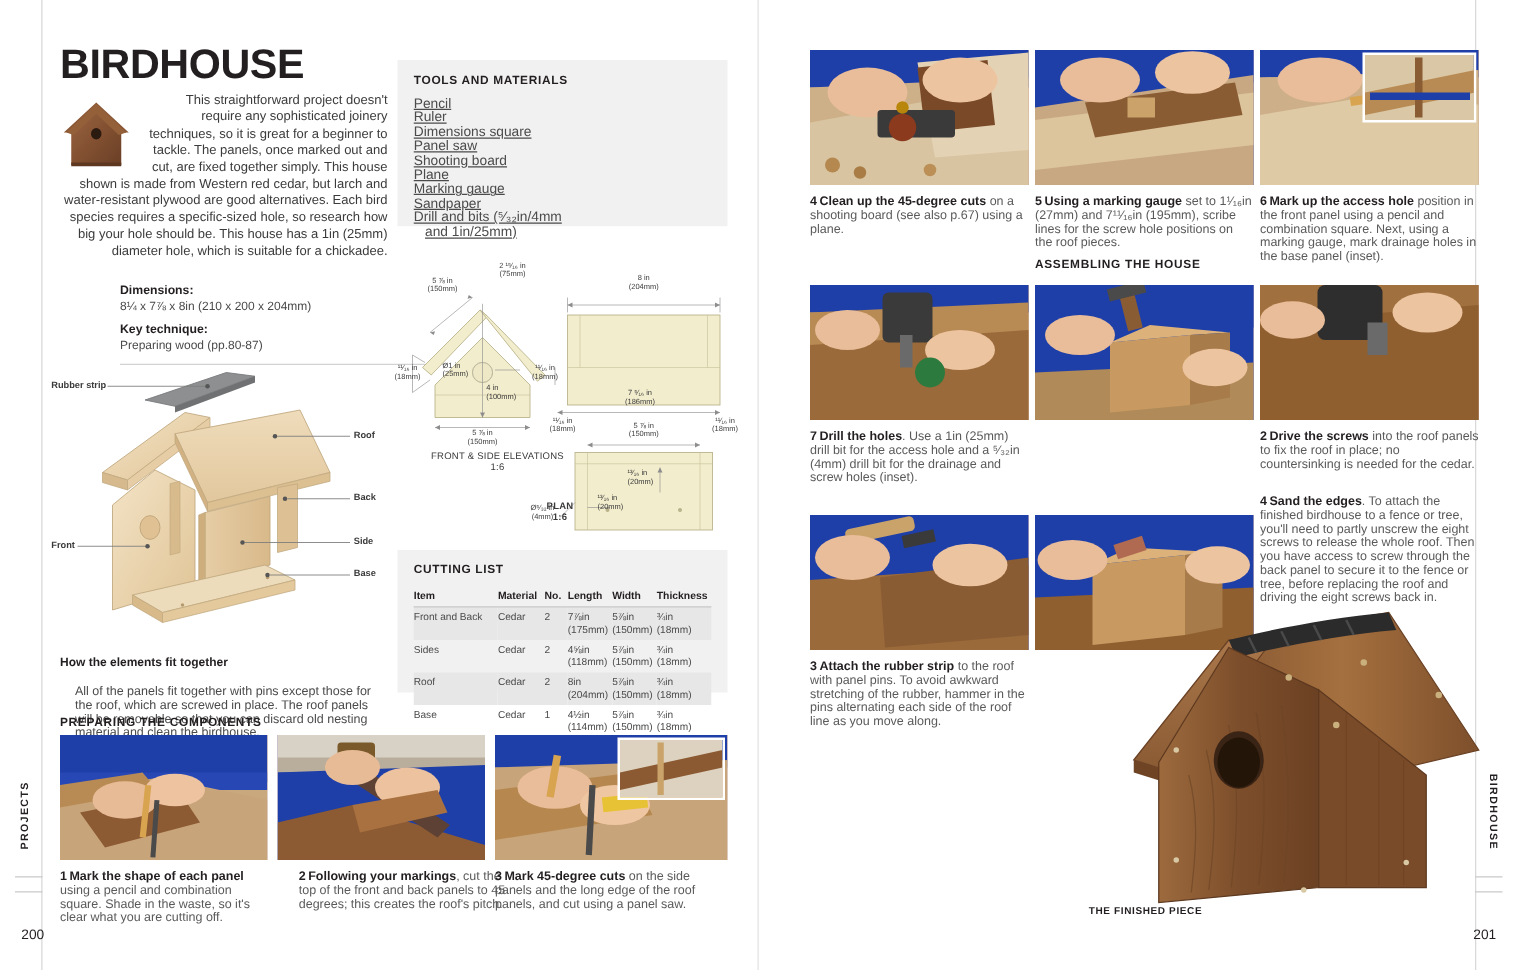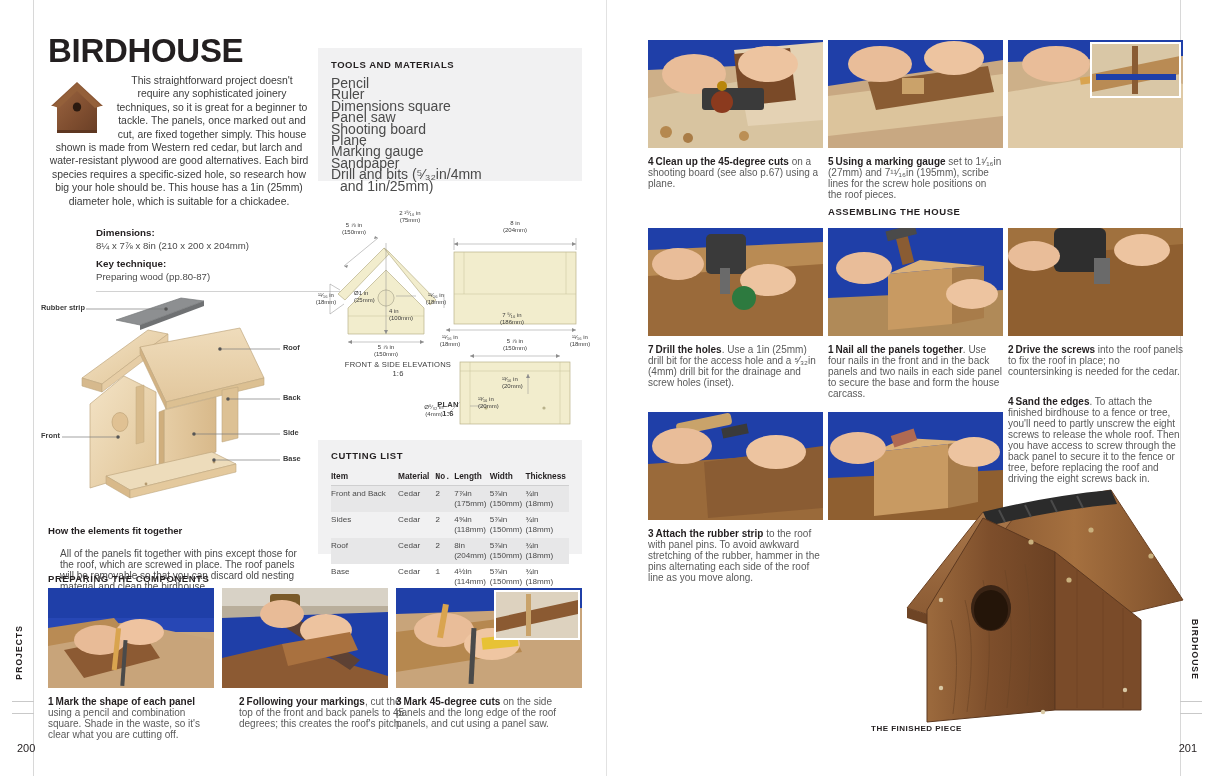--- a/index.html
+++ b/index.html
@@ -105,21 +105,21 @@
     line-height: 13.4px;
     color: #3b3b3b;
   }
   .intro-thumb {
     float: left;
     width: 58px;
     height: 62px;
     margin: 2px 8px 2px 0;
     position: relative;
   }
-  .intro-text { text-align: center; }
+  .intro-text { text-align: right; }
 
   .meta-block {
     position: absolute;
     left: 48px;
     top: 227px;
     width: 262px;
     font-size: 9.6px;
     line-height: 12.6px;
     color: #4a4a4a;
     margin-left: 48px;
@@ -138,23 +138,24 @@
   }
   .box-inner { padding: 11px 13px 12px 13px; }
 
   .tm-box  { left: 318px; top: 48px;  width: 264px; height: 133px; }
   .cl-box  { left: 318px; top: 440px; width: 264px; height: 114px; }
 
   .tm-cols {
     display: flex;
     gap: 14px;
     margin-top: 8px;
-    font-size: 14px;
+    font-size: 11px;
     line-height: 11.4px;
     color: #4b4b4b;
+    text-decoration: underline;
   }
   .tm-col { width: 50%; }
   .tm-col div { white-space: nowrap; }
   .tm-col .ind { padding-left: 9px; }
 
   
   .cl-table {
     width: 100%;
     border-collapse: collapse;
     margin-top: 7px;
@@ -170,21 +171,21 @@
     border-bottom: 1px solid #cfcfd0;
   }
   .cl-table td {
     vertical-align: top;
     padding: 3px 3px 3px 0;
     line-height: 10px;
   }
   .cl-table tbody tr:nth-child(odd) td { background: #e7e7e8; }
   .cl-table .c-item  { width: 33%; }
   .cl-table .c-mat   { width: 16%; }
-  .cl-table .c-no    { width: 8%; font-family: Liberation Mono, monospace; }
+  .cl-table .c-no    { width: 8%; }
   .cl-table .c-len   { width: 15%; }
   .cl-table .c-wid   { width: 15%; }
   .cl-table .c-thk   { width: 15%; }
 
   
   .exploded {
     position: absolute;
     left: 44px;
     top: 292px;
     width: 268px;
@@ -696,20 +697,23 @@
         </svg>
       </div>
     </div>
 
     <div class="cap" style="left:41px; top:156px; width:175px;">
       <span class="num">4</span><b>Clean up the 45-degree cuts</b><span> on a shooting board (see also p.67) using a plane.</span>
     </div>
     <div class="cap" style="left:221px; top:156px; width:175px;">
       <span class="num">5</span><b>Using a marking gauge</b><span> set to 1¹⁄₁₆in (27mm) and 7¹¹⁄₁₆in (195mm), scribe lines for the screw hole positions on the roof pieces.</span>
     </div>
+    <div class="cap" style="left:401px; top:156px; width:175px;">
+      <span class="num">6</span><b>Mark up the access hole</b><span> position in the front panel using a pencil and combination square. Next, using a marking gauge, mark drainage holes in the base panel (inset).</span>
+    </div>
 
     <div class="section-head" style="position:absolute; left:221px; top:206px;">ASSEMBLING THE HOUSE</div>
 
     <div class="photo" style="left:41px; top:228px; width:175px; height:108px;">
       <svg width="175" height="108" viewBox="0 0 175 108">
         <rect width="175" height="108" fill="#c8a47a"></rect>
         <rect x="0" y="0" width="175" height="22" fill="#1f3fa8"></rect>
         <polygon points="0,22 175,14 175,108 0,108" fill="#b98b54"></polygon>
         <polygon points="0,48 175,36 175,108 0,108" fill="#9a6a3a"></polygon>
         <rect x="58" y="6" width="40" height="40" rx="5" fill="#3a3a3a"></rect>
@@ -740,23 +744,20 @@
         <polygon points="0,30 175,16 175,108 0,108" fill="#8f5f30"></polygon>
         <rect x="46" y="0" width="52" height="44" rx="6" fill="#2e2e2e"></rect>
         <rect x="86" y="30" width="16" height="26" fill="#6a6a6a"></rect>
         <ellipse cx="26" cy="28" rx="26" ry="15" fill="#e9bd99"></ellipse>
         <ellipse cx="134" cy="22" rx="28" ry="16" fill="#edc4a0"></ellipse>
       </svg>
     </div>
 
     <div class="cap" style="left:41px; top:344px; width:175px;">
       <span class="num">7</span><b>Drill the holes</b><span>. Use a 1in (25mm) drill bit for the access hole and a ⁵⁄₃₂in (4mm) drill bit for the drainage and screw holes (inset).</span>
-    </div>
-    <div class="cap" style="left:221px; top:344px; width:175px;">
-      <span class="num">1</span><b>Nail all the panels together</b><span>. Use four nails in the front and in the back panels and two nails in each side panel to secure the base and form the house carcass.</span>
     </div>
     <div class="cap" style="left:401px; top:344px; width:175px;">
       <span class="num">2</span><b>Drive the screws</b><span> into the roof panels to fix the roof in place; no countersinking is needed for the cedar.</span>
     </div>
 
     <div class="cap" style="left:401px; top:396px; width:175px;">
       <span class="num">4</span><b>Sand the edges</b><span>. To attach the finished birdhouse to a fence or tree, you'll need to partly unscrew the eight screws to release the whole roof. Then you have access to screw through the back panel to secure it to the fence or tree, before replacing the roof and driving the eight screws back in.</span>
     </div>
 
     <div class="photo" style="left:41px; top:412px; width:175px; height:108px;">

